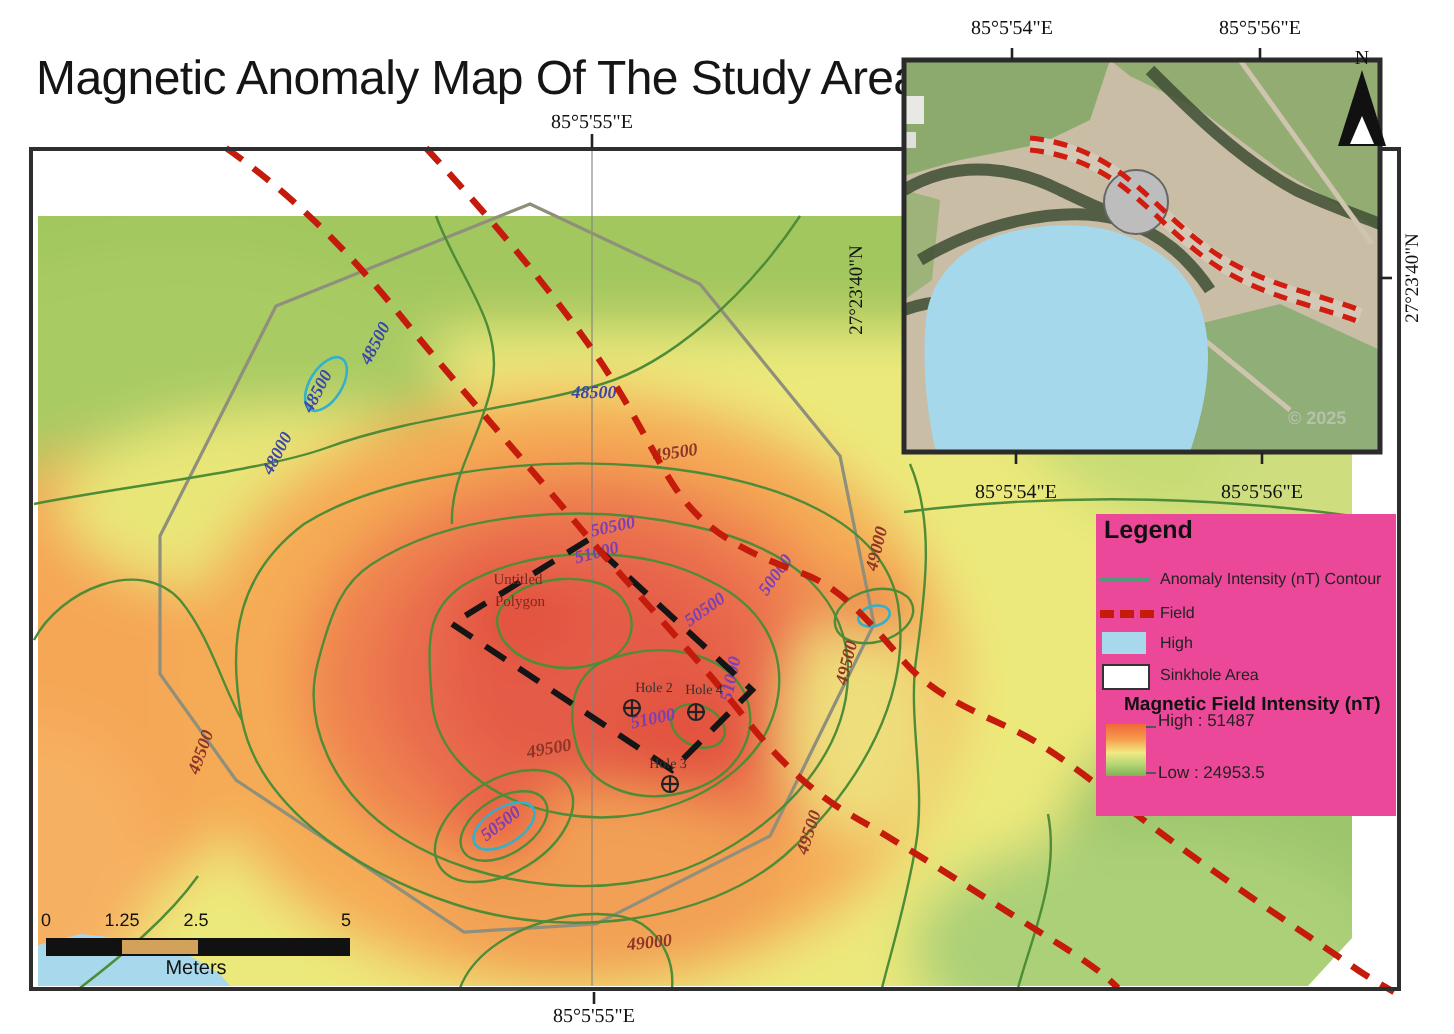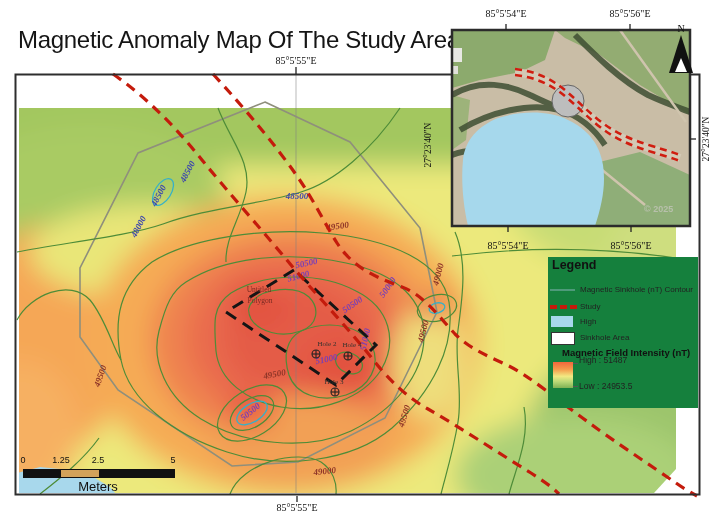--- a/index.html
+++ b/index.html
@@ -11,40 +11,40 @@
   .coord{font-family:"Liberation Serif",serif;font-size:10px;fill:#111;}
   .coordsm{font-family:"Liberation Serif",serif;font-size:9.5px;fill:#111;}
   .clabel{font-family:"Liberation Serif",serif;font-style:italic;font-weight:bold;font-size:9px;}
   .blue{fill:#3d46ad;}  .purple{fill:#7a3fb5;} .maroon{fill:#8e3528;}
   .ann{font-family:"Liberation Serif",serif;font-size:7.5px;fill:#7a2a22;}
   .hole{font-family:"Liberation Serif",serif;font-size:7px;fill:#33322e;}
   .wm{font-family:"Liberation Sans",sans-serif;font-size:9px;font-weight:bold;
       fill:rgba(190,195,180,0.85);}
   .nlab{font-family:"Liberation Serif",serif;font-size:10px;fill:#111;}
   
-  #legend{position:absolute;left:548px;top:257px;width:150px;height:151px;background:#15803d;}
+  #legend{position:absolute;left:548px;top:257px;width:150px;height:151px;background:#ec4899;}
   #legend .ltitle{position:absolute;left:4px;top:1px;font-size:12.5px;font-weight:bold;color:#111;}
   .lrow{position:absolute;left:2px;font-size:8px;color:#222;}
   .lrow .lab{position:absolute;left:30px;top:-1px;white-space:nowrap;}
   .sw-line{position:absolute;left:0;top:3px;width:25px;height:2px;background:#4e9a7a;}
   .sw-dash{position:absolute;top:2px;width:7px;height:3.5px;background:#c41b0c;}
   .sw-rect{position:absolute;left:1px;top:-2px;width:22px;height:11px;}
   #mfi-title{position:absolute;left:2px;top:90px;font-size:9.5px;font-weight:bold;color:#111;white-space:nowrap;margin-left:12px;}
   #grad{position:absolute;left:5px;top:105px;width:20px;height:26px;
         background:linear-gradient(to bottom,#f2663c 0%,#f59a4b 28%,#f2e982 55%,#b9d877 76%,#7fb254 100%);}
   .gtick{position:absolute;width:5px;height:1px;background:#555;}
   .glab{position:absolute;left:31px;font-size:8.5px;color:#222;white-space:nowrap;}
   
   #scalebar{position:absolute;left:0;top:0;}
   .sbnum{position:absolute;top:455px;font-size:9px;color:#111;transform:translateX(-50%);}
   #sbbar{position:absolute;left:23px;top:469px;width:150px;height:7px;border:1px solid #111;
          display:flex;}
   #sbbar .b1{width:37px;background:#111;} #sbbar .b2{width:38px;background:#d2a25a;}
   #sbbar .b3{width:75px;background:#111;}
-  #sbunit{position:absolute;left:98px;top:479px;font-size:13px;color:#111;transform:translateX(-50%);}
+  #sbunit{position:absolute;left:98px;top:479px;font-size:10px;color:#111;transform:translateX(-50%);}
 </style>
 </head>
 <body>
 
 <div id="fig">
 
   <div id="title">Magnetic Anomaly Map Of The Study Area</div>
 
   <svg width="727" height="517" viewBox="0 0 727 517">
     <defs>
@@ -230,27 +230,27 @@
         <polygon points="681,58 675,72 687,72" fill="#fff"></polygon>
       </g>
     </g>
   </svg>
 
   <div id="legend">
     <div class="ltitle">Legend</div>
 
     <div class="lrow" style="top:29px;">
       <span class="sw-line"></span>
-      <span class="lab">Magnetic Sinkhole (nT) Contour</span>
+      <span class="lab">Anomaly Intensity (nT) Contour</span>
     </div>
     <div class="lrow" style="top:46px;">
       <span class="sw-dash" style="left:0;"></span>
       <span class="sw-dash" style="left:10px;"></span>
       <span class="sw-dash" style="left:20px;"></span>
-      <span class="lab">Study</span>
+      <span class="lab">Field</span>
     </div>
     <div class="lrow" style="top:61px;">
       <span class="sw-rect" style="background:#a8d8ec;"></span>
       <span class="lab">High</span>
     </div>
     <div class="lrow" style="top:77px;">
       <span class="sw-rect" style="background:#fff;border:1px solid #333;"></span>
       <span class="lab">Sinkhole Area</span>
     </div>
 

